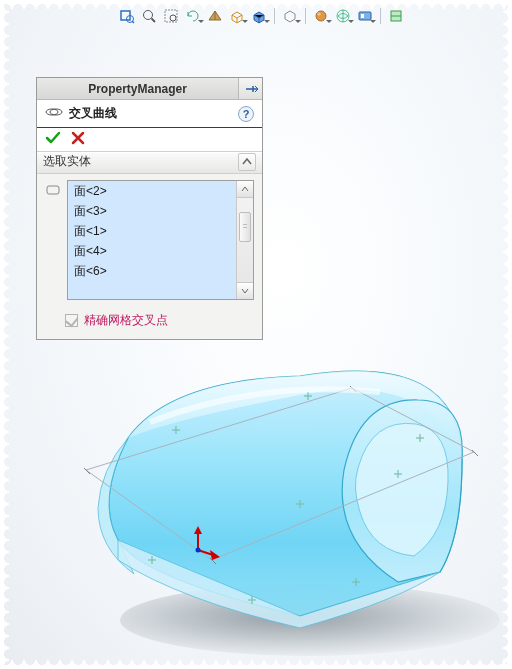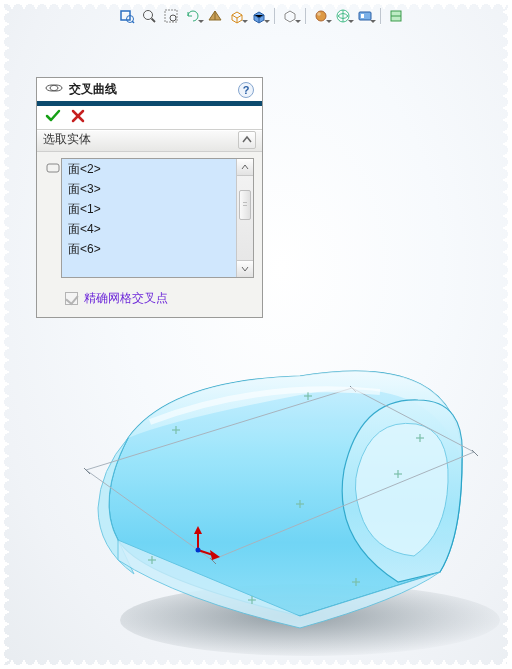--- a/index.html
+++ b/index.html
@@ -44,21 +44,21 @@
   }
   .pm-title {
     flex: 1; text-align: center; font-weight: bold; line-height: 22px; color: #333;
   }
   .pm-pin {
     width: 24px; border-left: 1px solid #bababa; display: flex; align-items: center; justify-content: center;
     background: linear-gradient(#f5f5f3,#e0e0de);
   }
   .pm-header {
     display: flex; align-items: center; height: 28px; padding: 0 8px; gap: 6px;
-    background: #fff; border-bottom: 5px solid #0c4a6e;
+    background: #fff; border-bottom: 1px solid #0c4a6e;
   }
   .pm-header-title { flex: 1; font-weight: bold; color: #222; }
   .pm-help {
     width: 16px; height: 16px; border: 1px solid #85a6cf; border-radius: 50%;
     color: #2a5fa4; display: flex; align-items: center; justify-content: center;
     font-weight: bold; font-size: 11px; background: #eef4fc;
   }
   .pm-actions {
     display: flex; gap: 10px; align-items: center; height: 24px; padding: 0 8px;
     background: #fff; border-bottom: 1px solid #d0d0ce;
@@ -70,21 +70,21 @@
     display: flex; align-items: flex-start; height: 22px; padding: 0 6px;
     background: linear-gradient(#fafafa,#e7e7e5);
     border-top: 1px solid #fff; border-bottom: 1px solid #cfcfce;
     color: #333;
   }
   .sec-head-title { flex: 1; }
   .sec-chevron {
     width: 18px; height: 18px; display: flex; align-items: center; justify-content: center;
     border: 1px solid #c7c7c5; background: linear-gradient(#fff,#eaeaea); border-radius: 2px;
   }
-  .sec-body { padding: 6px 8px 8px 8px; display: flex; }
+  .sec-body { padding: 6px 8px 8px 8px; display: flex; gap: 6px; }
   .listbox-wrap { display: flex; flex: 1; border: 1px solid #9f9f9d; background: #fff; }
   .listbox {
     flex: 1; height: 118px; overflow: hidden;
     background: #d0e7fd;
   }
   .listbox .row {
     padding: 2px 6px; color: #1a1a1a; line-height: 16px;
     white-space: nowrap;
   }
   .lb-scroll {
@@ -104,21 +104,21 @@
   .lb-scroll .thumb::after{
     content:""; position:absolute; left:3px; right:3px; top:50%; height:6px; transform:translateY(-50%);
     background: repeating-linear-gradient(#bdbdbd 0 1px, transparent 1px 3px);
   }
   .lb-scroll .track { flex: 1; }
   .side-drag {
     width: 16px; display:flex; align-items:flex-start; justify-content:center; padding-top:2px;
   }
   .checkbox-row {
     display: flex; align-items: center; gap: 6px; padding: 4px 12px 10px 28px;
-    color: #6d28d9;
+    color: #be185d;
   }
   .chk {
     width: 13px; height: 13px; border: 1px solid #b4b4b4; background: #f4f4f4; position: relative;
   }
   .chk::after{
     content:""; position:absolute; left:2px; top:0px; width:6px; height:9px;
     border-right:2px solid #b4b4b4; border-bottom:2px solid #b4b4b4; transform: rotate(40deg);
   }
 
   
@@ -213,20 +213,29 @@
   <div class="sep"></div>
   <div class="tb-btn">
     <svg width="16" height="16">
         <rect x="3" y="3" width="10" height="10" fill="#bdecc4" stroke="#3a9a4d"></rect>
         <line x1="3" y1="8" x2="13" y2="8" stroke="#3a9a4d"></line>
       </svg>
   </div>
 </div>
 
 <div class="pm">
+  <div class="pm-titlebar">
+    <div class="pm-title">PropertyManager</div>
+    <div class="pm-pin">
+      <svg width="14" height="14">
+          <path d="M2 7 H9 M9 4 V10 M9 7 L13 7" stroke="#2a5fa4" stroke-width="1.5" fill="none"></path>
+          <polyline points="11,4 14,7 11,10" fill="none" stroke="#2a5fa4"></polyline>
+        </svg>
+    </div>
+  </div>
 
   <div class="pm-header">
     <span>
       <svg width="18" height="16">
           <ellipse cx="7" cy="8" rx="6" ry="3" fill="none" stroke="#555"></ellipse>
           <ellipse cx="11" cy="8" rx="6" ry="3" fill="none" stroke="#555"></ellipse>
         </svg>
     </span>
     <div class="pm-header-title">交叉曲线</div>
     <div class="pm-help">?</div>

